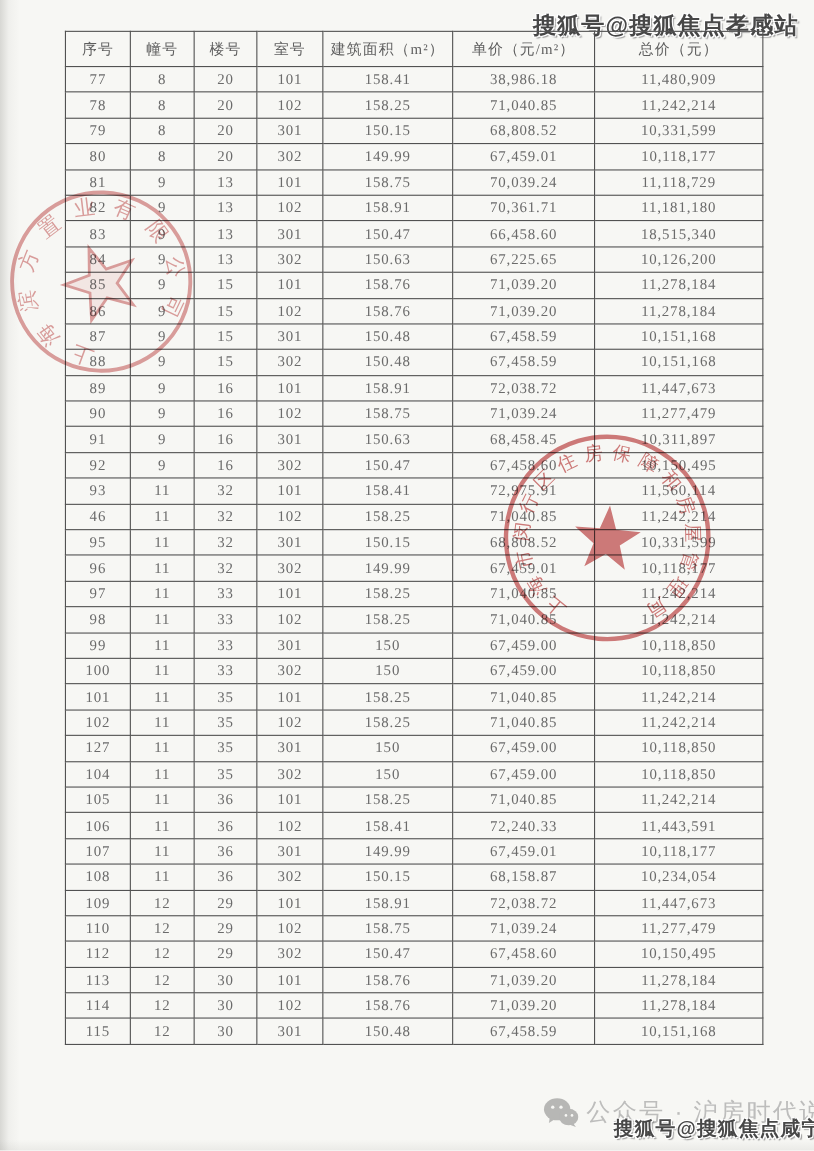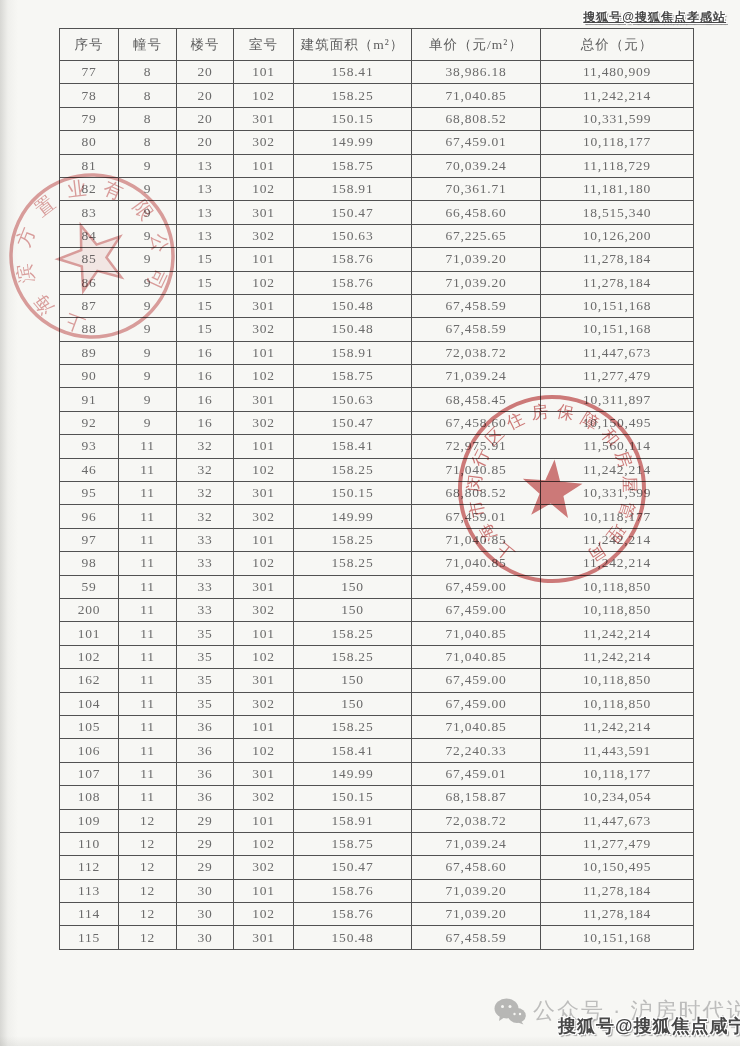--- a/index.html
+++ b/index.html
@@ -69,21 +69,21 @@
     font-family: "Liberation Sans", "DejaVu Sans", sans-serif;
     font-weight: 700;
     color: #474747;
     text-shadow:
       -1px -1px 0 #ffffff, 1px -1px 0 #ffffff,
       -1px  1px 0 #ffffff, 1px  1px 0 #ffffff,
        2px  2px 1px rgba(130,130,130,0.75);
     letter-spacing: 1px;
     white-space: nowrap;
   }
-  #sohu-top    { top: 9px;   right: 14px; font-size: 12px; text-decoration: underline; }
+  #sohu-top    { top: 9px;   right: 14px; font-size: 21px; }
   #sohu-bottom { top: 1014px; left: 558px; font-size: 18px; z-index: 3; }
 
   #wechat-mark {
     position: absolute;
     left: 494px; top: 996px;
     display: flex; align-items: center; gap: 7px;
     color: #bdbdbc;
     font-family: "Liberation Sans", "DejaVu Sans", sans-serif;
     font-size: 22px;
     letter-spacing: 2px;
@@ -313,30 +313,30 @@
         <tr>
           <td>98</td>
           <td>11</td>
           <td>33</td>
           <td>102</td>
           <td>158.25</td>
           <td>71,040.85</td>
           <td>11,242,214</td>
         </tr>
         <tr>
-          <td>59</td>
+          <td>99</td>
           <td>11</td>
           <td>33</td>
           <td>301</td>
           <td>150</td>
           <td>67,459.00</td>
           <td>10,118,850</td>
         </tr>
         <tr>
-          <td>200</td>
+          <td>100</td>
           <td>11</td>
           <td>33</td>
           <td>302</td>
           <td>150</td>
           <td>67,459.00</td>
           <td>10,118,850</td>
         </tr>
         <tr>
           <td>101</td>
           <td>11</td>
@@ -349,21 +349,21 @@
         <tr>
           <td>102</td>
           <td>11</td>
           <td>35</td>
           <td>102</td>
           <td>158.25</td>
           <td>71,040.85</td>
           <td>11,242,214</td>
         </tr>
         <tr>
-          <td>162</td>
+          <td>127</td>
           <td>11</td>
           <td>35</td>
           <td>301</td>
           <td>150</td>
           <td>67,459.00</td>
           <td>10,118,850</td>
         </tr>
         <tr>
           <td>104</td>
           <td>11</td>

